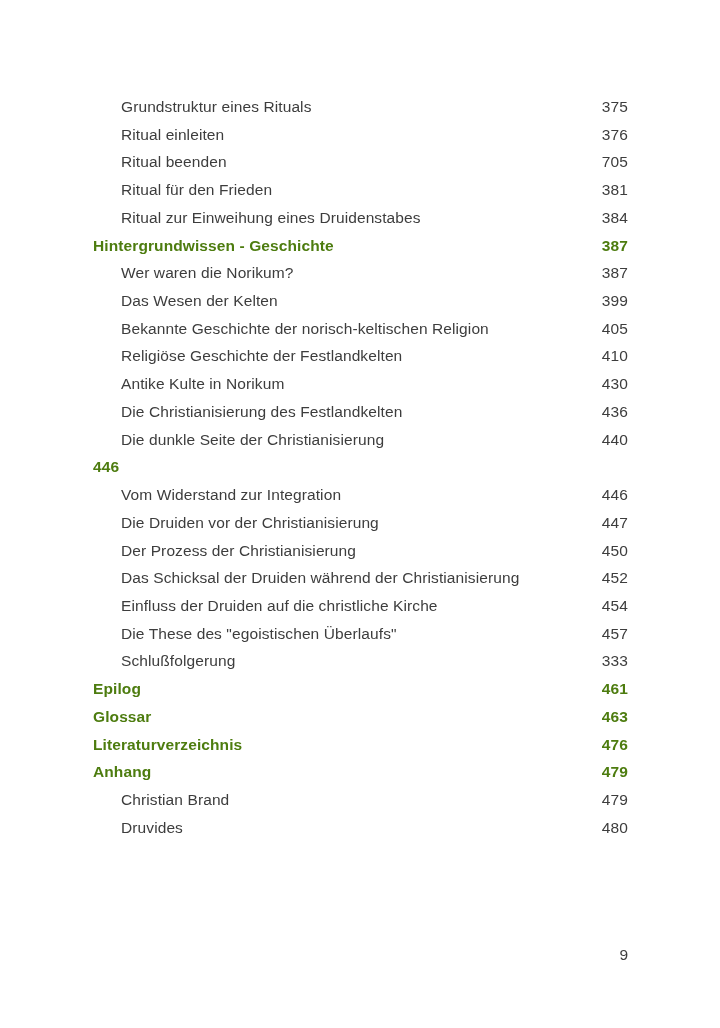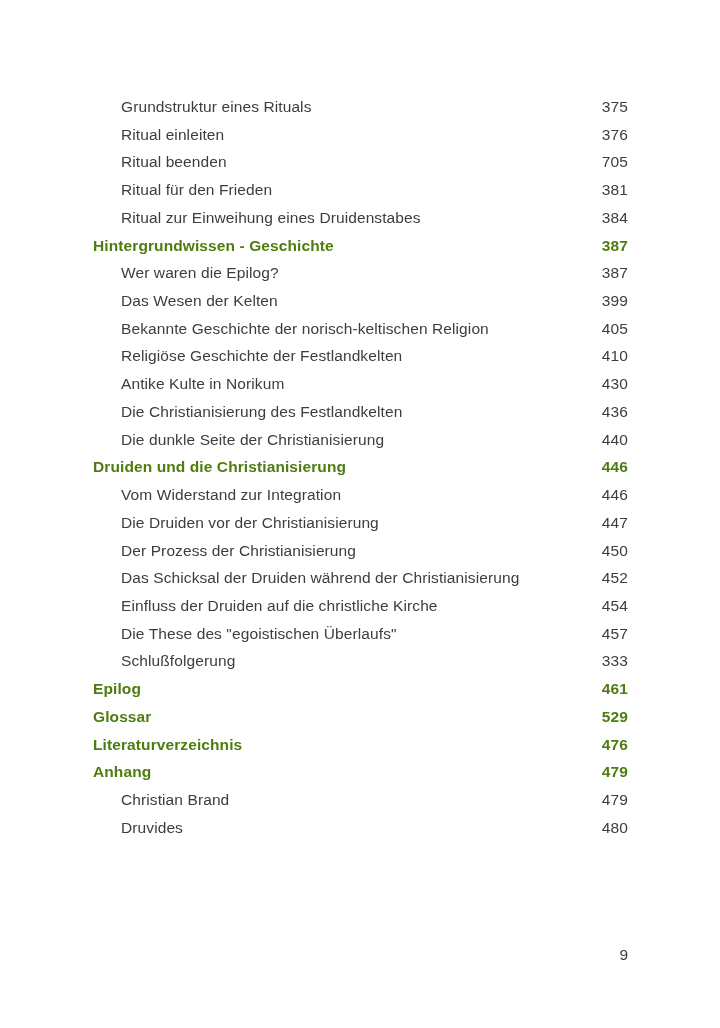--- a/index.html
+++ b/index.html
@@ -81,21 +81,21 @@
     </div>
       <div class="toc-row level-2">
       <span class="label">Ritual zur Einweihung eines Druidenstabes</span>
       <span class="pagenum">384</span>
     </div>
       <div class="toc-row level-1">
       <span class="label">Hintergrundwissen - Geschichte</span>
       <span class="pagenum">387</span>
     </div>
       <div class="toc-row level-2">
-      <span class="label">Wer waren die Epilog?</span>
+      <span class="label">Wer waren die Norikum?</span>
       <span class="pagenum">387</span>
     </div>
       <div class="toc-row level-2">
       <span class="label">Das Wesen der Kelten</span>
       <span class="pagenum">399</span>
     </div>
       <div class="toc-row level-2">
       <span class="label">Bekannte Geschichte der norisch-keltischen Religion</span>
       <span class="pagenum">405</span>
     </div>
@@ -109,21 +109,20 @@
     </div>
       <div class="toc-row level-2">
       <span class="label">Die Christianisierung des Festlandkelten</span>
       <span class="pagenum">436</span>
     </div>
       <div class="toc-row level-2">
       <span class="label">Die dunkle Seite der Christianisierung</span>
       <span class="pagenum">440</span>
     </div>
       <div class="toc-row level-1">
-      <span class="label">Druiden und die Christianisierung</span>
       <span class="pagenum">446</span>
     </div>
       <div class="toc-row level-2">
       <span class="label">Vom Widerstand zur Integration</span>
       <span class="pagenum">446</span>
     </div>
       <div class="toc-row level-2">
       <span class="label">Die Druiden vor der Christianisierung</span>
       <span class="pagenum">447</span>
     </div>
@@ -146,21 +145,21 @@
       <div class="toc-row level-2">
       <span class="label">Schlußfolgerung</span>
       <span class="pagenum">333</span>
     </div>
       <div class="toc-row level-1">
       <span class="label">Epilog</span>
       <span class="pagenum">461</span>
     </div>
       <div class="toc-row level-1">
       <span class="label">Glossar</span>
-      <span class="pagenum">529</span>
+      <span class="pagenum">463</span>
     </div>
       <div class="toc-row level-1">
       <span class="label">Literaturverzeichnis</span>
       <span class="pagenum">476</span>
     </div>
       <div class="toc-row level-1">
       <span class="label">Anhang</span>
       <span class="pagenum">479</span>
     </div>
       <div class="toc-row level-2">

